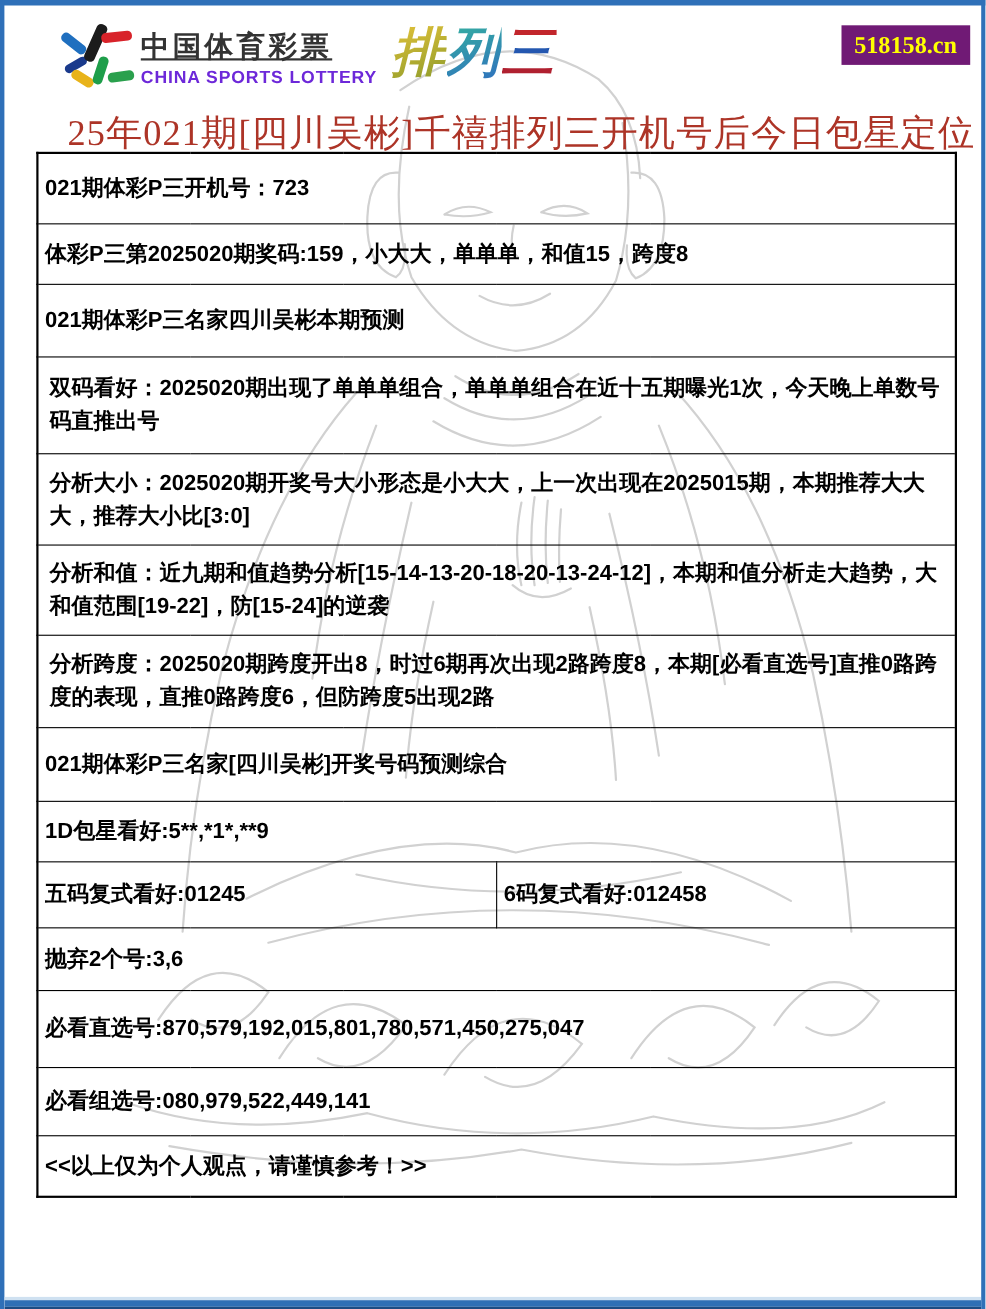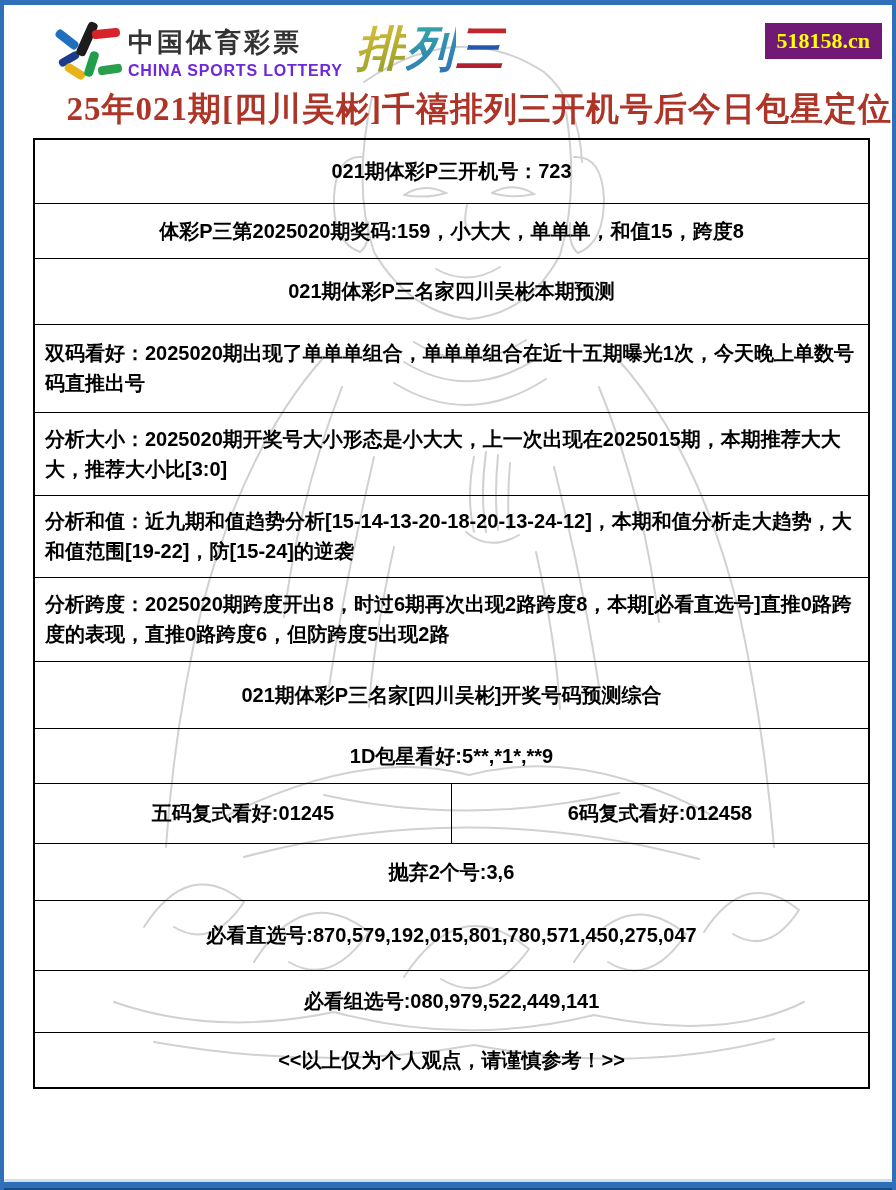--- a/index.html
+++ b/index.html
@@ -25,55 +25,55 @@
   .logo-mark { position:absolute; left:0; top:2px; width:60px; height:56px; }
   .logo-mark span { position:absolute; border-radius:4px; }
   .bar-black { width:10px; height:36px; background:#1c1c1c; left:26px; top:0; transform:rotate(24deg); }
   .bar-red   { width:28px; height:9px;  background:#d8232a; left:36px; top:8px; transform:rotate(-6deg); }
   .bar-blue  { width:26px; height:9px;  background:#1f6fbf; left:-2px; top:14px; transform:rotate(38deg); }
   .bar-navy  { width:22px; height:8px;  background:#1a3a8c; left:2px;  top:34px; transform:rotate(-30deg); }
   .bar-yellow{ width:22px; height:9px;  background:#e8b31a; left:8px;  top:46px; transform:rotate(32deg); }
   .bar-green1{ width:9px;  height:26px; background:#1e9e4a; left:31px; top:30px; transform:rotate(18deg); }
   .bar-green2{ width:24px; height:9px;  background:#2aa04d; left:42px; top:44px; transform:rotate(-8deg); }
   .brand-text { position:absolute; left:72px; top:6px; }
-  .brand-cn { font-size:26px; font-weight:bold; color:#333; letter-spacing:3px; }
+  .brand-cn { font-size:26px; font-weight:bold; color:#333; letter-spacing:3px;text-decoration:underline; }
   .brand-en { font-size:16px; font-weight:bold; color:#6d28d9; letter-spacing:.8px; margin-top:2px; }
   .brand-product { position:absolute; left:300px; top:2px; font-size:48px; font-weight:900; font-style:italic; letter-spacing:2px; line-height:56px; }
   .p-pai  { color:#c9a41e; background:linear-gradient(160deg,#e3c23a,#8a9a2a); -webkit-background-clip:text; background-clip:text; -webkit-text-fill-color:transparent; }
   .p-lie  { color:#2f9e8e; background:linear-gradient(160deg,#35b0a0,#2f6fbf); -webkit-background-clip:text; background-clip:text; -webkit-text-fill-color:transparent; }
   .p-san  { color:#c2262c; background:linear-gradient(180deg,#c2262c 0 34%,#2457b0 34% 62%,#b02030 62%); -webkit-background-clip:text; background-clip:text; -webkit-text-fill-color:transparent; }
   .site-badge {
     position:absolute; right:10px; top:4px;
     background:#701a75; color:#ffff00;
     font-family:"Liberation Serif","DejaVu Serif",serif;
     font-weight:bold; font-size:22px;
     padding:5px 12px;
   }
   .title {
-    margin-top:6px;
+    margin-top:18px;
     font-family:"Liberation Serif","DejaVu Serif",serif;
-    font-weight:bold;
+    font-weight:normal;
     font-size:33px;
     color:#ad3427;
     letter-spacing:1px;
     white-space:nowrap;
-    text-align:right;
+    text-align:center;
   }
   
   .grid {
     position:absolute; left:29px; top:133px; z-index:1;
     width:837px;
     border-collapse:collapse;
     background:transparent;
     table-layout:fixed;
   }
   .grid td {
     border:1px solid #000;
     font-size:20px; font-weight:bold; color:#000;
-    text-align:center; vertical-align:middle;
+    text-align:left; vertical-align:middle;
     line-height:1.5;
     padding:0 6px;
   }
   .grid { border:2px solid #000; }
   td.left { text-align:left; padding:0 10px; }
   .h64{height:64px}.h55{height:55px}.h66{height:66px}.h88{height:88px}
   .h83{height:83px}.h82{height:82px}.h84{height:84px}.h67{height:67px}
   .h68{height:68px}.h60{height:60px}.h57{height:57px}.h70{height:70px}
   .h62{height:62px}.h56{height:56px}
   

